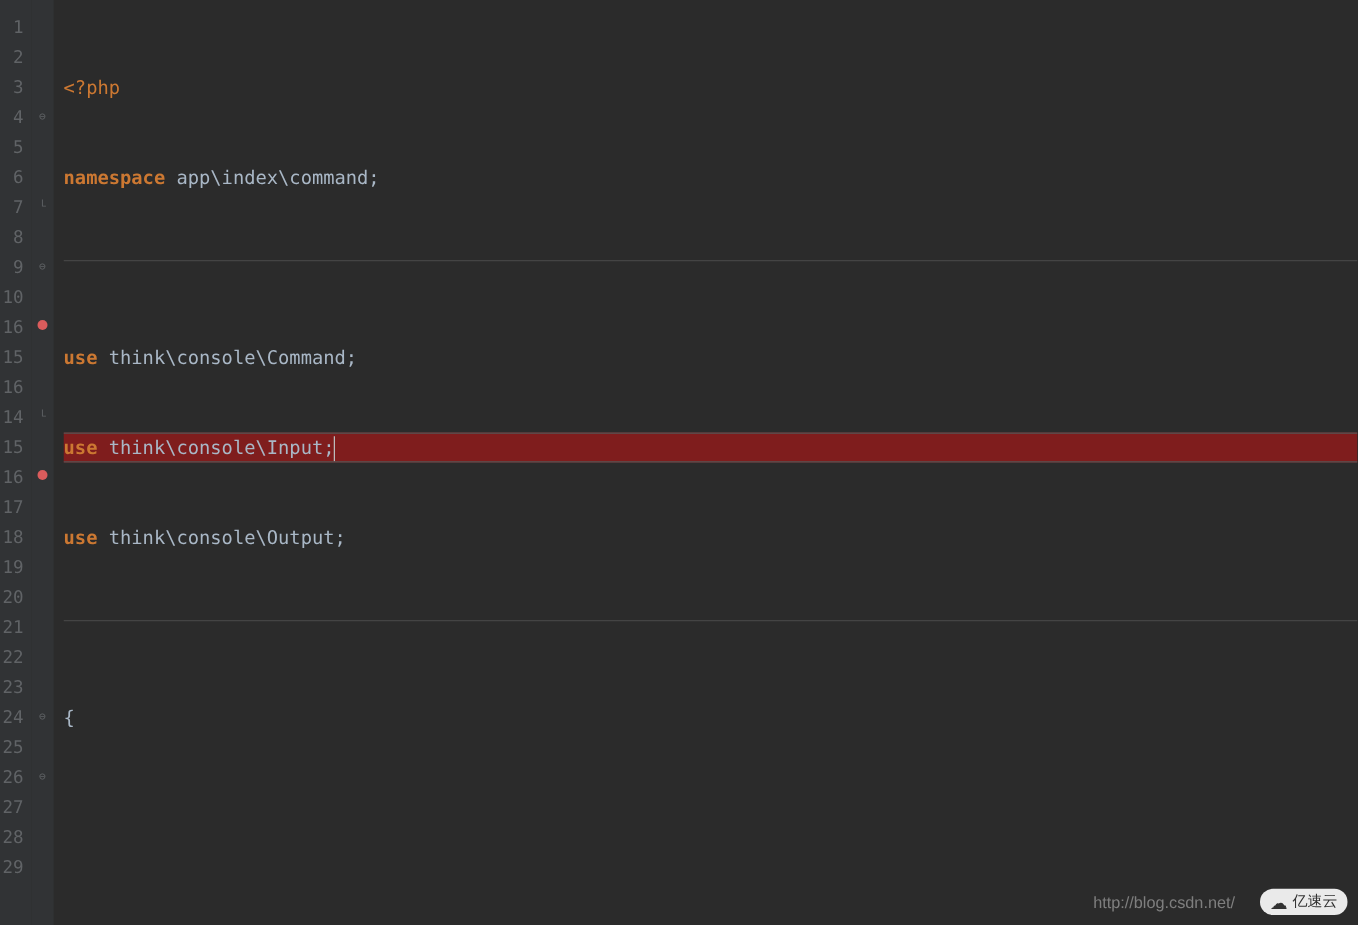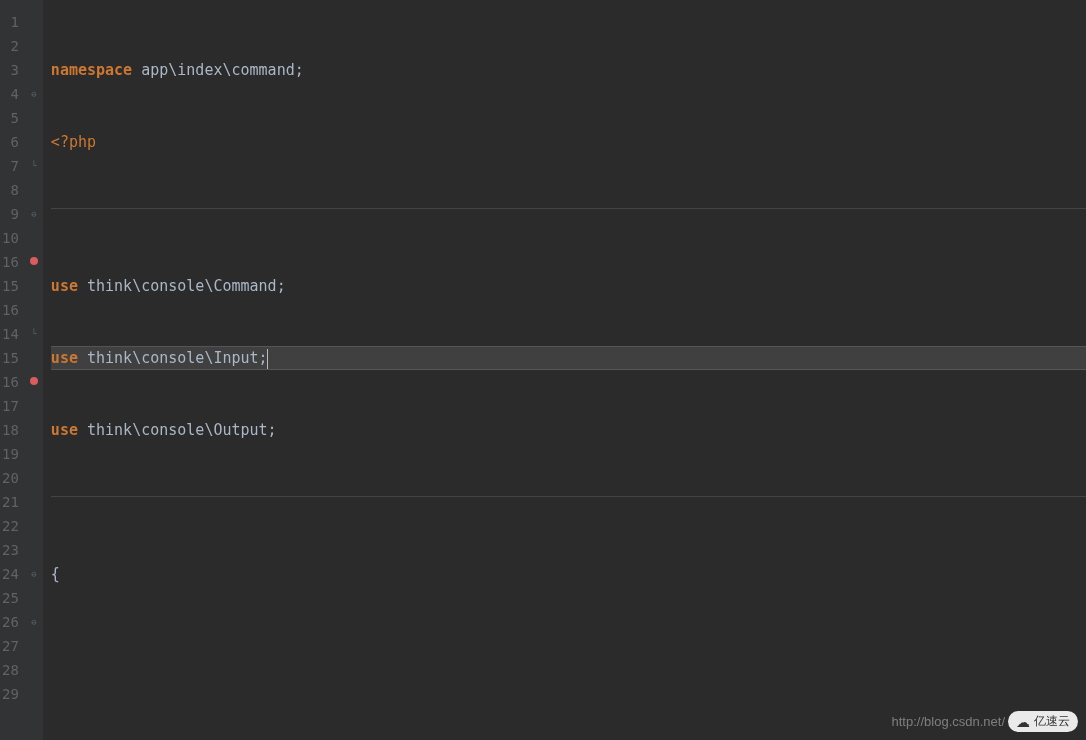--- a/index.html
+++ b/index.html
@@ -36,21 +36,21 @@
   .marks .mk { height: 24px; text-align: center; color: #606366; font-size: 10px; }
   .code {
     flex: 1;
     padding: 10px 0 0 8px;
     color: #a9b7c6;
     white-space: pre;
     line-height: 24px;
     position: relative;
   }
   .code .row { height: 24px; position: relative; }
-  .code .row.active { background: #404040; }
+  .code .row.active { background: #7f1d1d; }
   .code .row.active::after{
     content:"";position:absolute;left:0;right:0;top:0;border-top:1px solid #555;
   }
   .code .row.active::before{
     content:"";position:absolute;left:0;right:0;bottom:0;border-bottom:1px solid #555;
   }
   .hr-row::after{
     content:""; position:absolute; left:0; right:0; top:6px; border-top:1px solid #444;
   }
   .kw { color: #cc7832; font-weight: bold; }
@@ -58,21 +58,21 @@
   .cls { color: #a9b7c6; }
   .caret { border-left: 1px solid #bbb; height: 20px; display:inline-block; vertical-align: middle; margin-left:-1px;}
   .breakpoint { width: 8px; height: 8px; background:#db5c5c; border-radius:50%; display:inline-block; margin:0 auto;}
   .fold { color:#606366; font-size:9px; }
   .watermark {
     position: absolute;
     right: 8px; bottom: 8px;
     color: #888;
     font-size: 13px;
     font-family: sans-serif;
-    display:flex; align-items:center; gap:3px;
+    display:flex; align-items:center; gap:20px;
     opacity:.9;
   }
   .watermark .logo{
     background:#fff; color:#333; border-radius:12px; padding:2px 8px; font-size:12px; display:flex; align-items:center; gap:4px;
   }
   .watermark .cloud{font-size:14px;}
 </style>
 </head>
 <body>
 
@@ -135,22 +135,22 @@
       <div class="mk"></div>
     <div class="mk"><span class="fold">⊖</span></div>
     <div class="mk"></div>
     <div class="mk"><span class="fold">⊖</span></div>
     <div class="mk"></div>
       <div class="mk"></div>
       <div class="mk"></div>
   </div>
 
   <div class="code">
+    <div class="row"><span class="kw2">&lt;?php</span></div>
     <div class="row"><span class="kw">namespace</span><span class="cls"> app\index\command;</span></div>
-    <div class="row"><span class="kw2">&lt;?php</span></div>
     <div class="row hr-row"></div>
     <div class="row"><span class="kw">use</span><span class="cls"> think\console\Command;</span></div>
     <div class="row active"><span class="kw">use</span><span class="cls"> think\console\Input;</span><span class="caret"></span></div>
     <div class="row"><span class="kw">use</span><span class="cls"> think\console\Output;</span></div>
     <div class="row hr-row"></div>
     <div class="row"><span>{</span></div>
     
     
     
     

